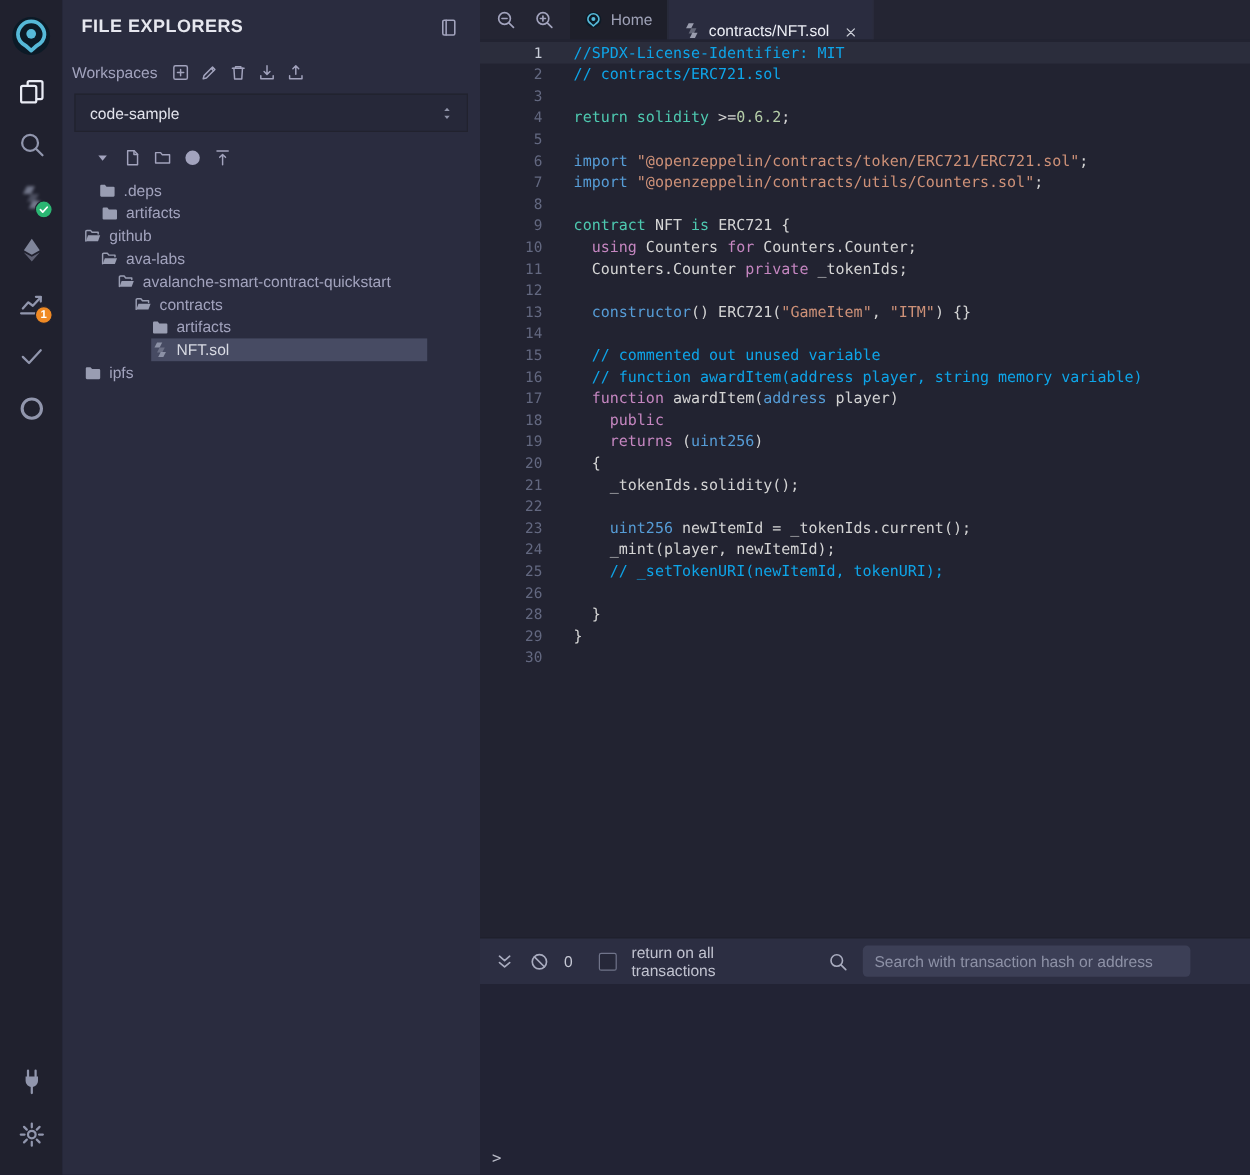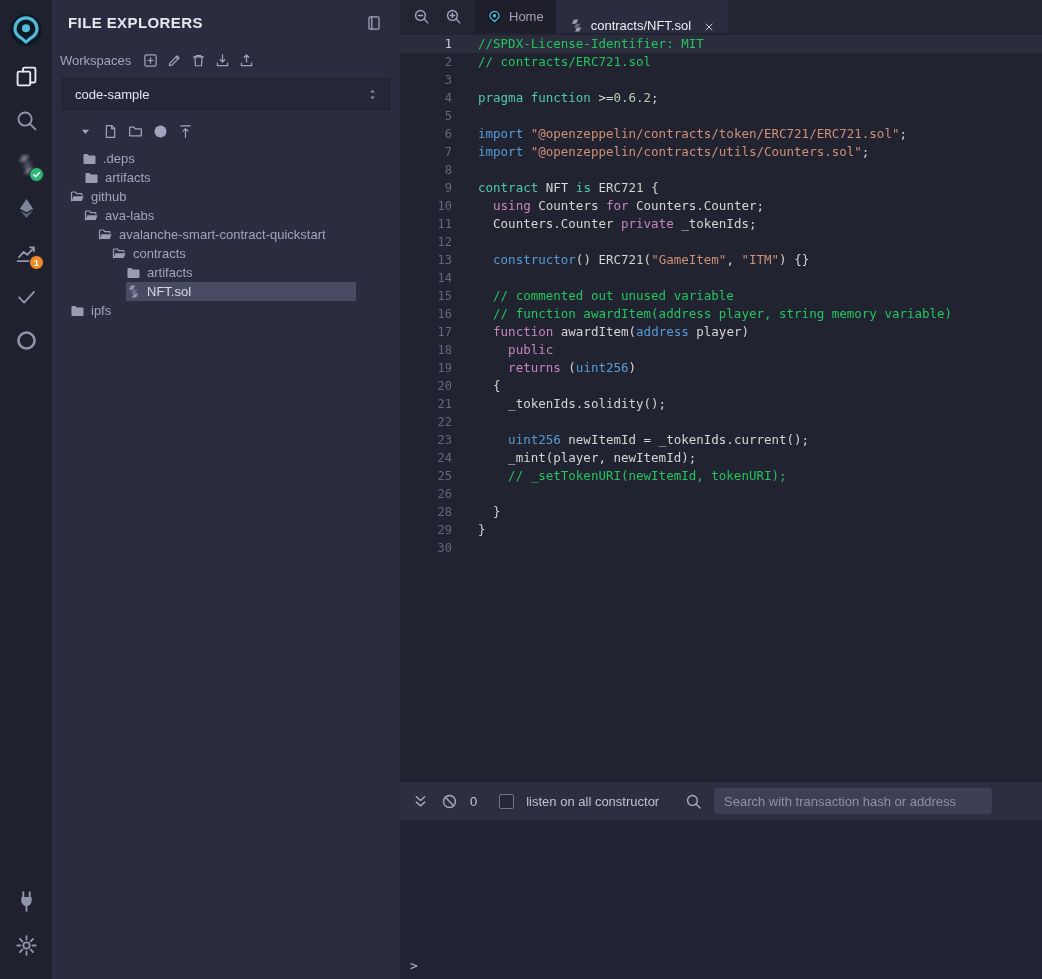--- a/index.html
+++ b/index.html
@@ -49,21 +49,21 @@
   .tab .t-icon{width:15px;height:15px;color:#aeb1c2;}
   .tab .close{width:12px;height:12px;margin-left:5px;color:#cdd0da;}
   .tab-fill{flex:1;}
 
   .editor{flex:1;background:#222331;font-family:"DejaVu Sans Mono","Liberation Mono",monospace;font-size:12.5px;line-height:18px;padding-top:2px;overflow:hidden;}
   .code-line{display:flex;height:18px;}
   .code-line.active-line{background:#2b2d3c;}
   .code-line.active-line .ln{color:#c9cdd9;}
   .ln{width:52px;flex:none;text-align:right;color:#636880;font-size:12px;cursor:pointer;}
   .code{padding-left:26px;white-space:pre;}
-  .tok.com{color:#22c55e;}
+  .tok.com{color:#0ea5e9;}
   .tok.mag{color:#c586c0;}
   .tok.blue{color:#569cd6;}
   .tok.teal{color:#4ec9b0;}
   .tok.str{color:#ce9178;}
   .tok.num{color:#b5cea8;}
   .tok.fg{color:#d4d4d4;}
 
   
   .terminal-bar{height:39px;flex:none;background:#2c2e42;display:flex;align-items:center;padding:0 12px;gap:12px;border-top:1px solid #1d1e2a;}
   .terminal-bar .icon{width:17px;height:17px;color:#a9acbf;cursor:pointer;}
@@ -418,21 +418,21 @@
         <div class="code-line">
           <span class="ln">2</span>
           <span class="code"><span class="tok com">// contracts/ERC721.sol</span></span>
         </div>
         <div class="code-line">
           <span class="ln">3</span>
           <span class="code"></span>
         </div>
         <div class="code-line">
           <span class="ln">4</span>
-          <span class="code"><span class="tok teal">pragma function</span><span class="tok fg"> &gt;=</span><span class="tok num">0.6.2</span><span class="tok fg">;</span></span>
+          <span class="code"><span class="tok teal">return solidity</span><span class="tok fg"> &gt;=</span><span class="tok num">0.6.2</span><span class="tok fg">;</span></span>
         </div>
         <div class="code-line">
           <span class="ln">5</span>
           <span class="code"></span>
         </div>
         <div class="code-line">
           <span class="ln">6</span>
           <span class="code"><span class="tok blue">import</span><span class="tok fg"> </span><span class="tok str">"@openzeppelin/contracts/token/ERC721/ERC721.sol"</span><span class="tok fg">;</span></span>
         </div>
         <div class="code-line">
@@ -539,21 +539,21 @@
           </span>
           <span class="icon">
             <svg viewBox="0 0 16 16" fill="none" stroke="currentColor" stroke-width="1.3" stroke-linecap="round" stroke-linejoin="round">
               <circle cx="8" cy="8" r="5.6"></circle>
               <path d="M4.1 4.1l7.8 7.8"></path>
             </svg>
           </span>
         </span>
       <span class="term-count">0</span>
       <span class="checkbox"></span>
-      <span class="listen-label">listen on all constructor</span>
+      <span class="listen-label">return on all transactions</span>
       <span class="term-spacer"></span>
       <span class="icon term-search-icon" id="term-search-icon">
           <svg viewBox="0 0 16 16" fill="none" stroke="currentColor" stroke-width="1.3" stroke-linecap="round" stroke-linejoin="round">
             <circle cx="7" cy="7" r="4.6"></circle>
             <path d="M10.4 10.4L14.2 14.2"></path>
           </svg>
         </span>
       <input class="term-search" type="text" placeholder="Search with transaction hash or address" style="">
     </div>
 

